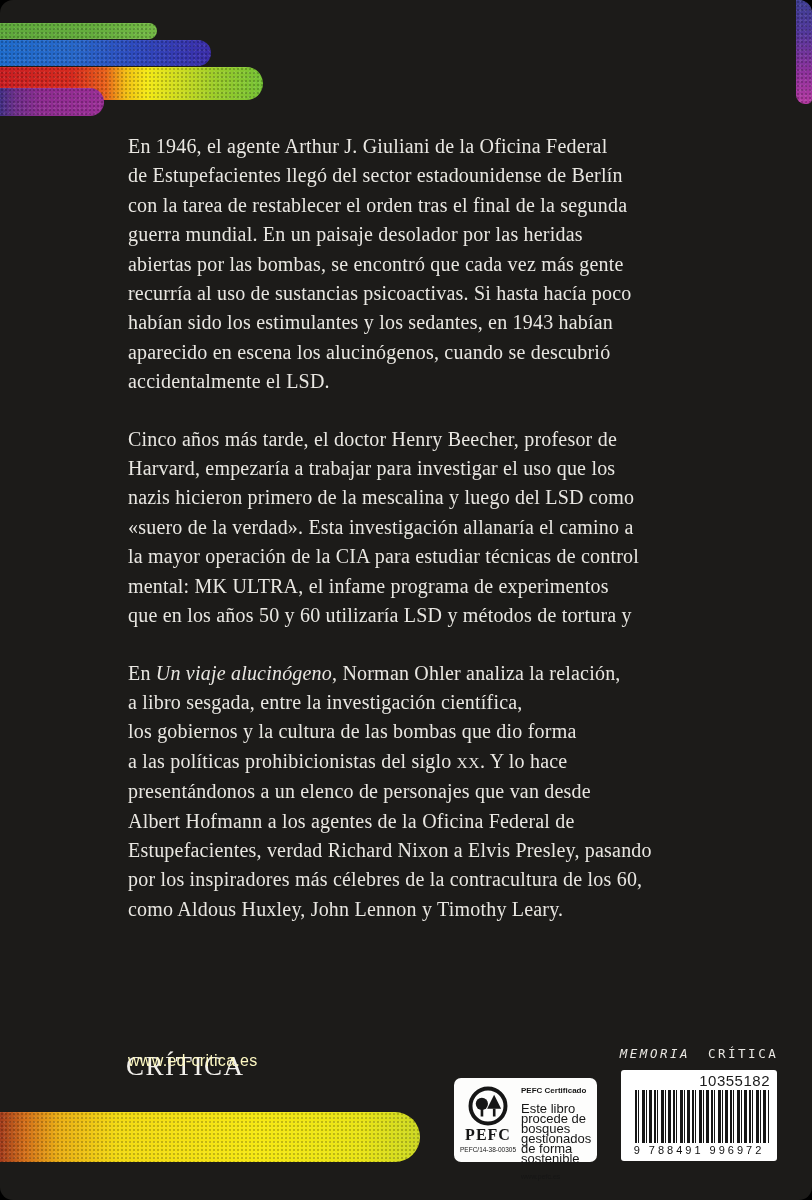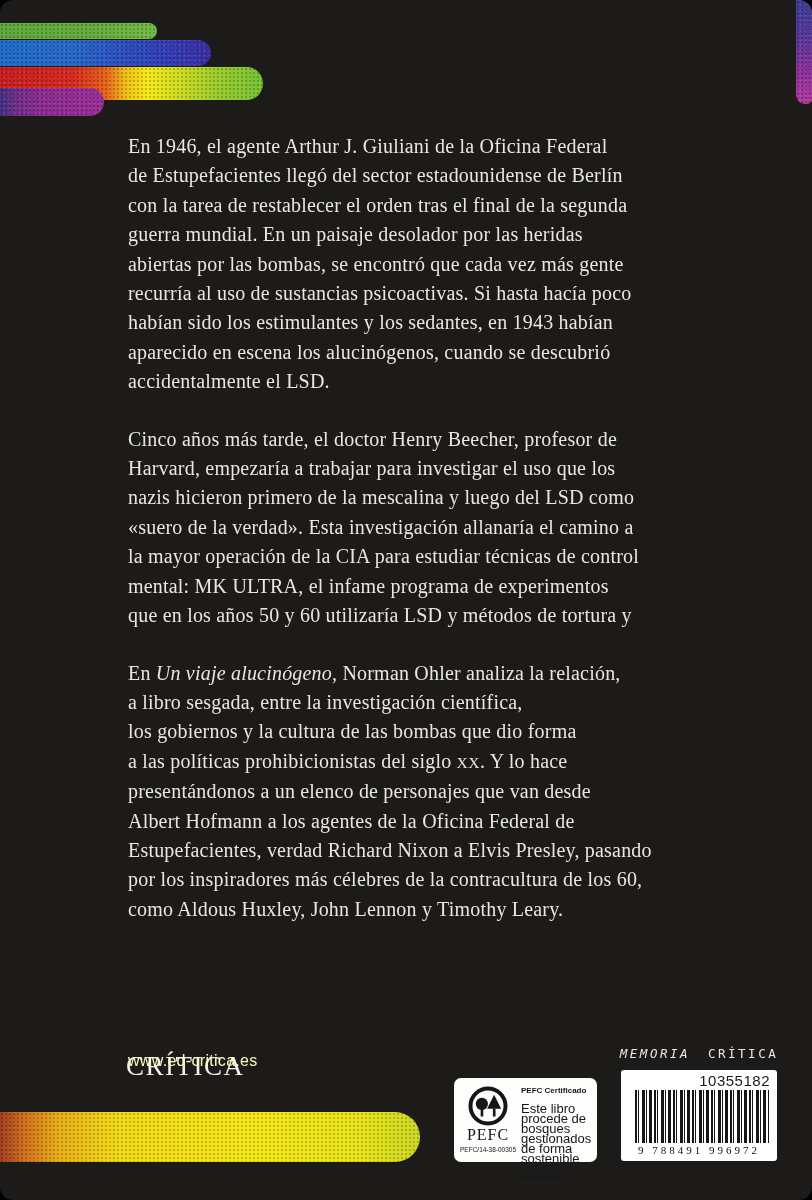--- a/index.html
+++ b/index.html
@@ -43,21 +43,21 @@
   }
   
   .pefc{
     position:absolute;left:454px;top:1078px;width:143px;height:84px;
     background:#fdfdfc;border-radius:7px;color:#161616;
     font-family:"Liberation Sans",sans-serif;
     display:flex;box-sizing:border-box;padding:5px 6px 4px 6px;
   }
   .pefc-left{width:66px;display:flex;flex-direction:column;align-items:center;}
   .pefc-logo{width:42px;height:42px;margin-top:2px;}
-  .pefc-word{font-family:"Liberation Serif",serif;font-weight:400;font-size:16px;letter-spacing:1px;line-height:16px;}
+  .pefc-word{font-family:"Liberation Serif",serif;font-weight:700;font-size:16px;letter-spacing:1px;line-height:16px;}
   .pefc-cert{font-size:6.5px;margin-top:3px;white-space:nowrap;}
   .pefc-right{flex:1;padding-left:5px;padding-top:3px;}
   .pefc-title{font-size:8px;font-weight:700;}
   .pefc-body{font-size:13px;line-height:10px;margin-top:9px;width:70px;}
   .pefc-url{font-size:7px;margin-top:9px;}
   
   .collection{
     position:absolute;left:621px;top:1046px;width:156px;
     display:flex;justify-content:center;align-items:baseline;gap:18px;
     font-family:"DejaVu Sans Mono",monospace;font-size:12.5px;
@@ -77,21 +77,21 @@
   .bars{
     height:53px;margin:1px 1px 0 7px;
     background:repeating-linear-gradient(90deg,
       #161616 0 2px,#fff 2px 3px,
       #161616 3px 4px,#fff 4px 7px,
       #161616 7px 10px,#fff 10px 11px,
       #161616 11px 12px,#fff 12px 14px,
       #161616 14px 17px,#fff 17px 19px);
   }
   .barcode-digits{
-    font-family:Liberation Serif, serif;font-size:11px;
+    font-family:Liberation Sans, sans-serif;font-size:11px;
     letter-spacing:3px;text-align:center;line-height:15px;color:#111;
     white-space:nowrap;
   }
 </style>
 </head>
 <body>
 
 <div class="page" style="background: rgb(28, 27, 25); border-radius: 13px;">
 
   <div class="stripe" style="left: 0px; top: 23px; width: 157px; height: 16px; border-radius: 0px 8px 8px 0px; background: linear-gradient(90deg, rgb(95, 169, 60) 0%, rgb(100, 173, 61) 60%, rgb(116, 185, 69) 100%);"></div>

